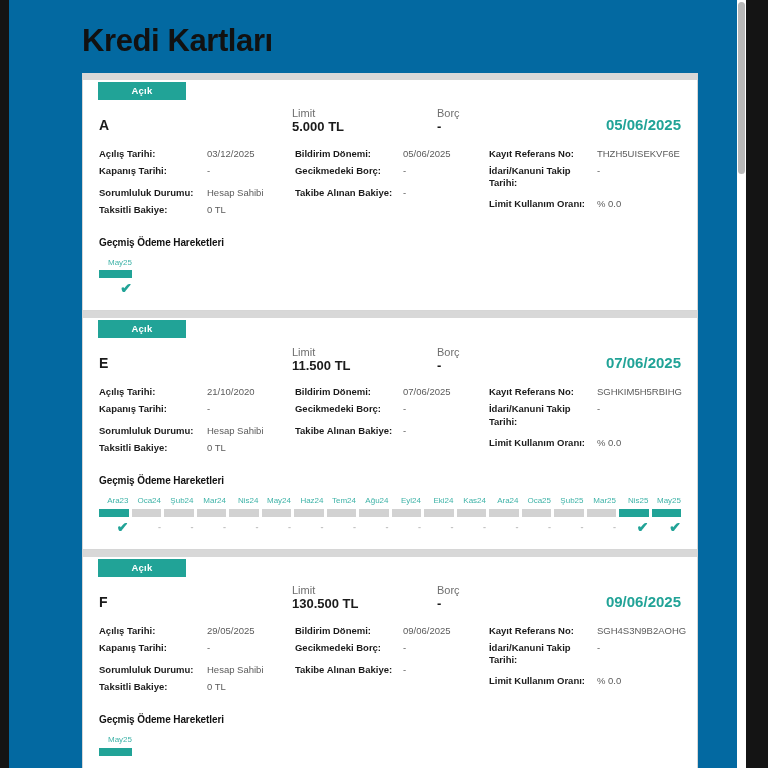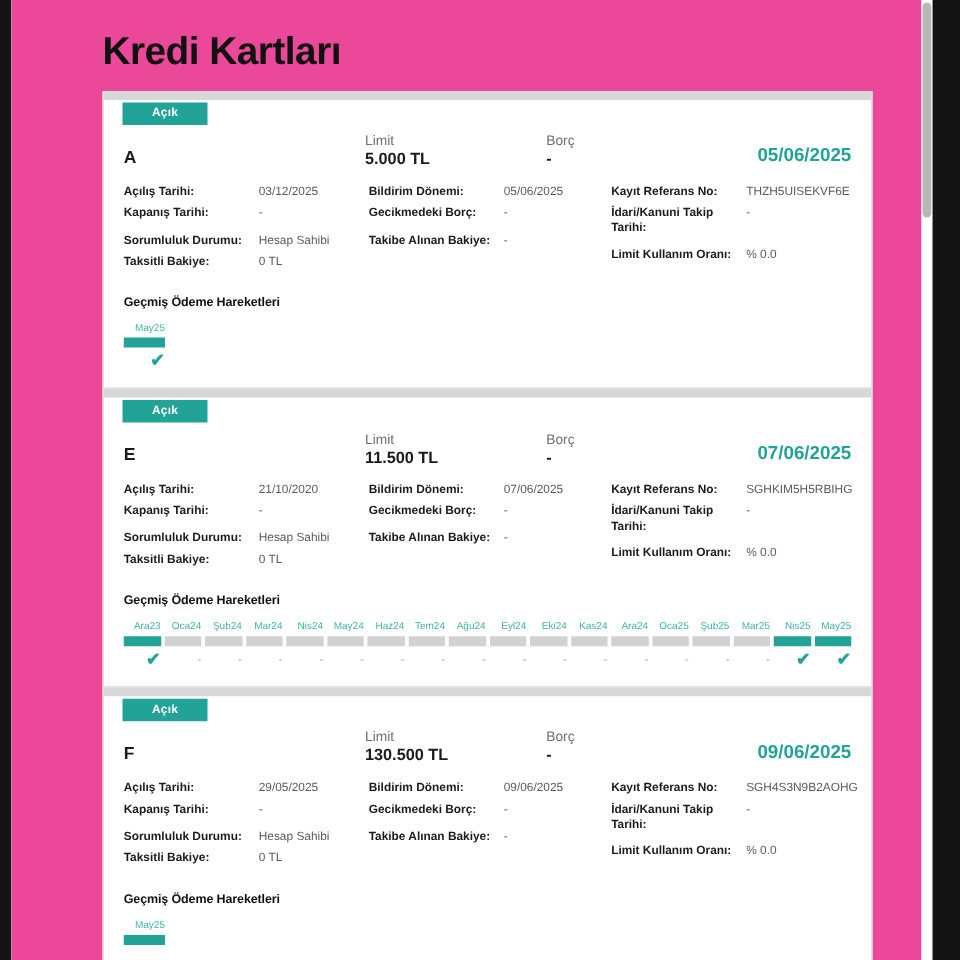--- a/index.html
+++ b/index.html
@@ -15,21 +15,21 @@
     background: #ffffff;
     position: relative;
     border-left: 9px solid #141414;
     border-right: 22px solid #141414;
   }
 
   
   #viewport {
     position: absolute;
     inset: 0;
-    background: #ec4899;
+    background: #0369a1;
     overflow: hidden;
   }
 
   .scrollbar-track {
     position: absolute;
     top: 0;
     right: 0;
     width: 9px;
     height: 768px;
     background: #ffffff;
@@ -75,21 +75,21 @@
     width: 100%;
   }
 
   .status-badge {
     display: inline-block;
     background: #21a397;
     color: #ffffff;
     font-size: 9.5px;
     font-weight: bold;
     text-align: center;
-    width: 68px;
+    width: 88px;
     padding: 3px 0 4px 0;
     margin: 0 0 0 15px;
     letter-spacing: .2px;
   }
 
   
   .summary {
     display: flex;
     align-items: flex-end;
     padding: 6px 16px 0 16px;

